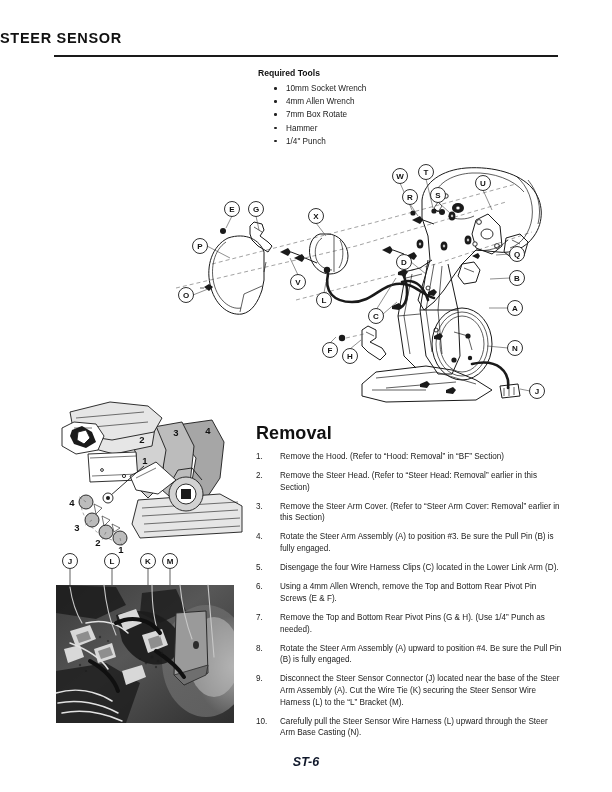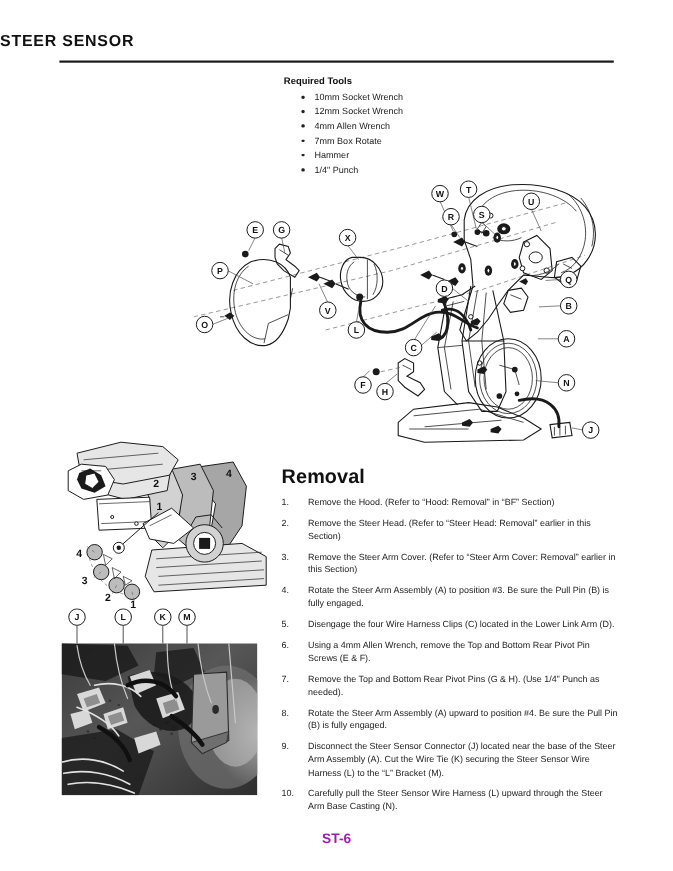--- a/index.html
+++ b/index.html
@@ -108,21 +108,22 @@
 
   
   .footer {
     position: absolute;
     top: 755px;
     left: 0;
     width: 612px;
     text-align: center;
     font-size: 12.5px;
     font-weight: bold;
-    color: #a21caf;
+    color: #0f172a;
+    font-style: italic;
   }
 
   
   .fig {
     position: absolute;
   }
   #fig-exploded { top: 160px; left: 176px; width: 400px; height: 248px; }
   #fig-positions { top: 398px; left: 52px; width: 196px; height: 165px; }
   #fig-photo { top: 553px; left: 56px; width: 178px; height: 170px; }
 
@@ -145,21 +146,20 @@
 </head>
 <body>
 
 <div class="page-title">STEER SENSOR</div>
 <div class="header-rule"></div>
 
 <div class="tools-block">
   <div class="tools-title">Required Tools</div>
   <ul class="tools-list">
     <li>10mm Socket Wrench</li>
-    <li>12mm Socket Wrench</li>
     <li>4mm Allen Wrench</li>
     <li>7mm Box Rotate</li>
     <li>Hammer</li>
     <li>1/4" Punch</li>
   </ul>
 </div>
 
 <div class="fig" id="fig-exploded">
 <svg width="400" height="248" viewBox="0 0 400 248" xmlns="http://www.w3.org/2000/svg">
   <defs>

